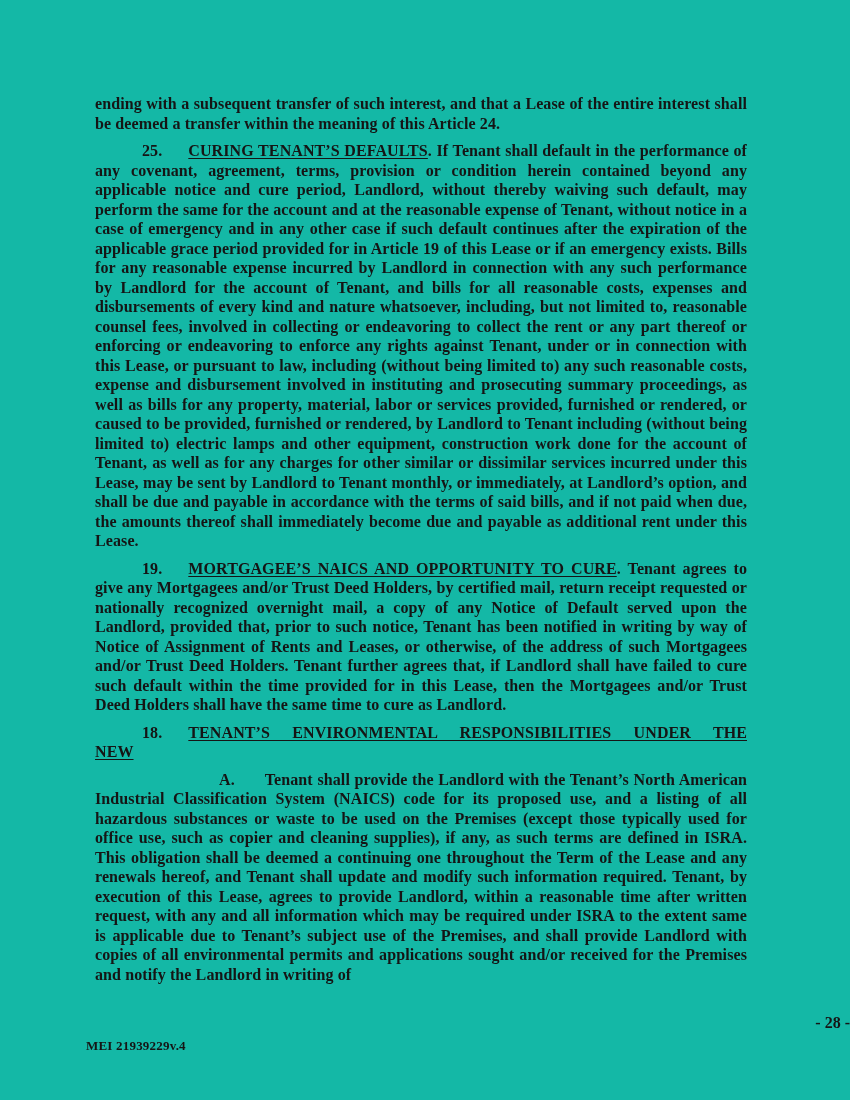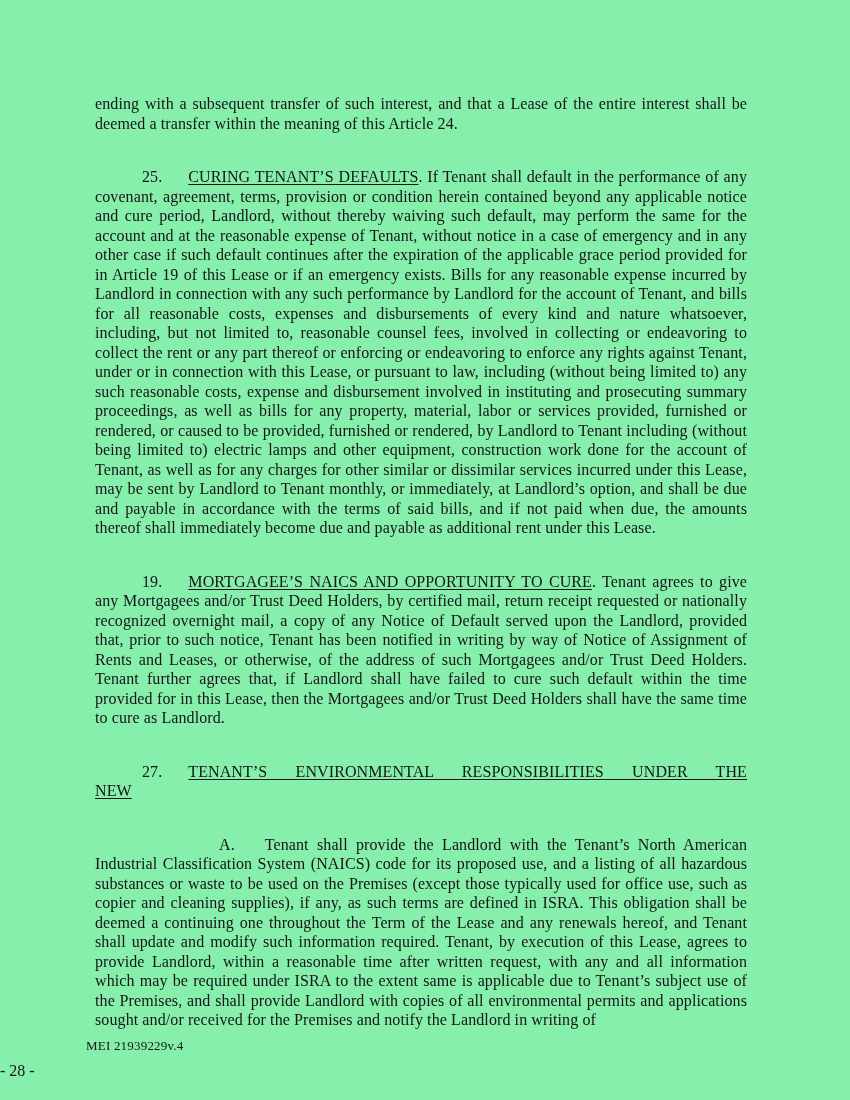--- a/index.html
+++ b/index.html
@@ -5,56 +5,56 @@
   html, body {
     margin: 0;
     padding: 0;
     background: #e9e9e9;
   }
   .page {
     position: relative;
     width: 850px;
     height: 1100px;
     margin: 0 auto;
-    background: #86efac;
+    background: #14b8a6;
     color: #151515;
     font-family: "Liberation Serif", "DejaVu Serif", serif;
     overflow: hidden;
+    font-weight: bold;
   }
   .content {
     position: absolute;
     left: 95px;
     top: 94px;
     width: 652px;
   }
   .para {
     margin: 0;
     font-size: 16px;
     line-height: 19.5px;
     text-align: justify;
     letter-spacing: 0.1px;
   }
-  .para + .para { margin-top: 34px; }
+  .para + .para { margin-top: 8px; }
   .sec  { text-indent: 47px; }
   .sub  { text-indent: 124px; }
   .tab      { display: inline-block; width: 26px; }
   .tab-wide { display: inline-block; width: 30px; }
   .heading {
     text-decoration: underline;
     text-underline-offset: 2px;
   }
   .h27-line1 { word-spacing: 14px; }
   .footer-page-number {
     position: absolute;
     top: 1014px;
     left: 0;
     width: 100%;
-    text-align: left;
+    text-align: right;
     font-size: 16px;
-    margin-top: 48px;
   }
   .footer-doc-ref {
     position: absolute;
     top: 1038px;
     left: 86px;
     font-size: 13px;
     letter-spacing: 0.2px;
     text-align: right;
   }
 </style>
@@ -65,21 +65,21 @@
   <div class="content">
 
     <p class="para">ending with a subsequent transfer of such interest, and that a Lease of the entire interest shall be deemed a transfer within the meaning of this Article 24.</p>
 
     <p class="para sec"><span>25.</span><span class="tab"></span><span class="heading">CURING TENANT’S DEFAULTS</span><span>.</span>
       <span>If Tenant shall default in the performance of any covenant, agreement, terms, provision or condition herein contained beyond any applicable notice and cure period, Landlord, without thereby waiving such default, may perform the same for the account and at the reasonable expense of Tenant, without notice in a case of emergency and in any other case if such default continues after the expiration of the applicable grace period provided for in Article 19 of this Lease or if an emergency exists.  Bills for any reasonable expense incurred by Landlord in connection with any such performance by Landlord for the account of Tenant, and bills for all reasonable costs, expenses and disbursements of every kind and nature whatsoever, including, but not limited to, reasonable counsel fees, involved in collecting or endeavoring to collect the rent or any part thereof or enforcing or endeavoring to enforce any rights against Tenant, under or in connection with this Lease, or pursuant to law, including (without being limited to) any such reasonable costs, expense and disbursement involved in instituting and prosecuting summary proceedings, as well as bills for any property, material, labor or services provided, furnished or rendered, or caused to be provided, furnished or rendered, by Landlord to Tenant including (without being limited to) electric lamps and other equipment, construction work done for the account of Tenant, as well as for any charges for other similar or dissimilar services incurred under this Lease, may be sent by Landlord to Tenant monthly, or immediately, at Landlord’s option, and shall be due and payable in accordance with the terms of said bills, and if not paid when due, the amounts thereof shall immediately become due and payable as additional rent under this Lease.</span></p>
 
     <p class="para sec"><span>19.</span><span class="tab"></span><span class="heading">MORTGAGEE’S NAICS AND OPPORTUNITY TO CURE</span><span>.</span>
       <span>Tenant agrees to give any Mortgagees and/or Trust Deed Holders, by certified mail, return receipt requested or nationally recognized overnight mail, a copy of any Notice of Default served upon the Landlord, provided that, prior to such notice, Tenant has been notified in writing by way of Notice of Assignment of Rents and Leases, or otherwise, of the address of such Mortgagees and/or Trust Deed Holders.  Tenant further agrees that, if Landlord shall have failed to cure such default within the time provided for in this Lease, then the Mortgagees and/or Trust Deed Holders shall have the same time to cure as Landlord.</span></p>
 
-    <p class="para sec"><span>27.</span><span class="tab"></span><span class="heading h27-line1">TENANT’S ENVIRONMENTAL RESPONSIBILITIES UNDER THE NEW</span><br></p>
+    <p class="para sec"><span>18.</span><span class="tab"></span><span class="heading h27-line1">TENANT’S ENVIRONMENTAL RESPONSIBILITIES UNDER THE NEW</span><br></p>
 
     <p class="para sub"><span>A.</span><span class="tab-wide"></span><span>Tenant shall provide the Landlord with the Tenant’s North American Industrial Classification System (NAICS) code for its proposed use, and a listing of all hazardous substances or waste to be used on the Premises (except those typically used for office use, such as copier and cleaning supplies), if any, as such terms are defined in ISRA.  This obligation shall be deemed a continuing one throughout the Term of the Lease and any renewals hereof, and Tenant shall update and modify such information required.  Tenant, by execution of this Lease, agrees to provide Landlord, within a reasonable time after written request, with any and all information which may be required under ISRA to the extent same is applicable due to Tenant’s subject use of the Premises, and shall provide Landlord with copies of all environmental permits and applications sought and/or received for the Premises and notify the Landlord in writing of</span></p>
 
   </div>
 
   <div class="footer-page-number">- 28 -</div>
   <div class="footer-doc-ref">MEI 21939229v.4</div>
 </div>
 
 </body></html>

